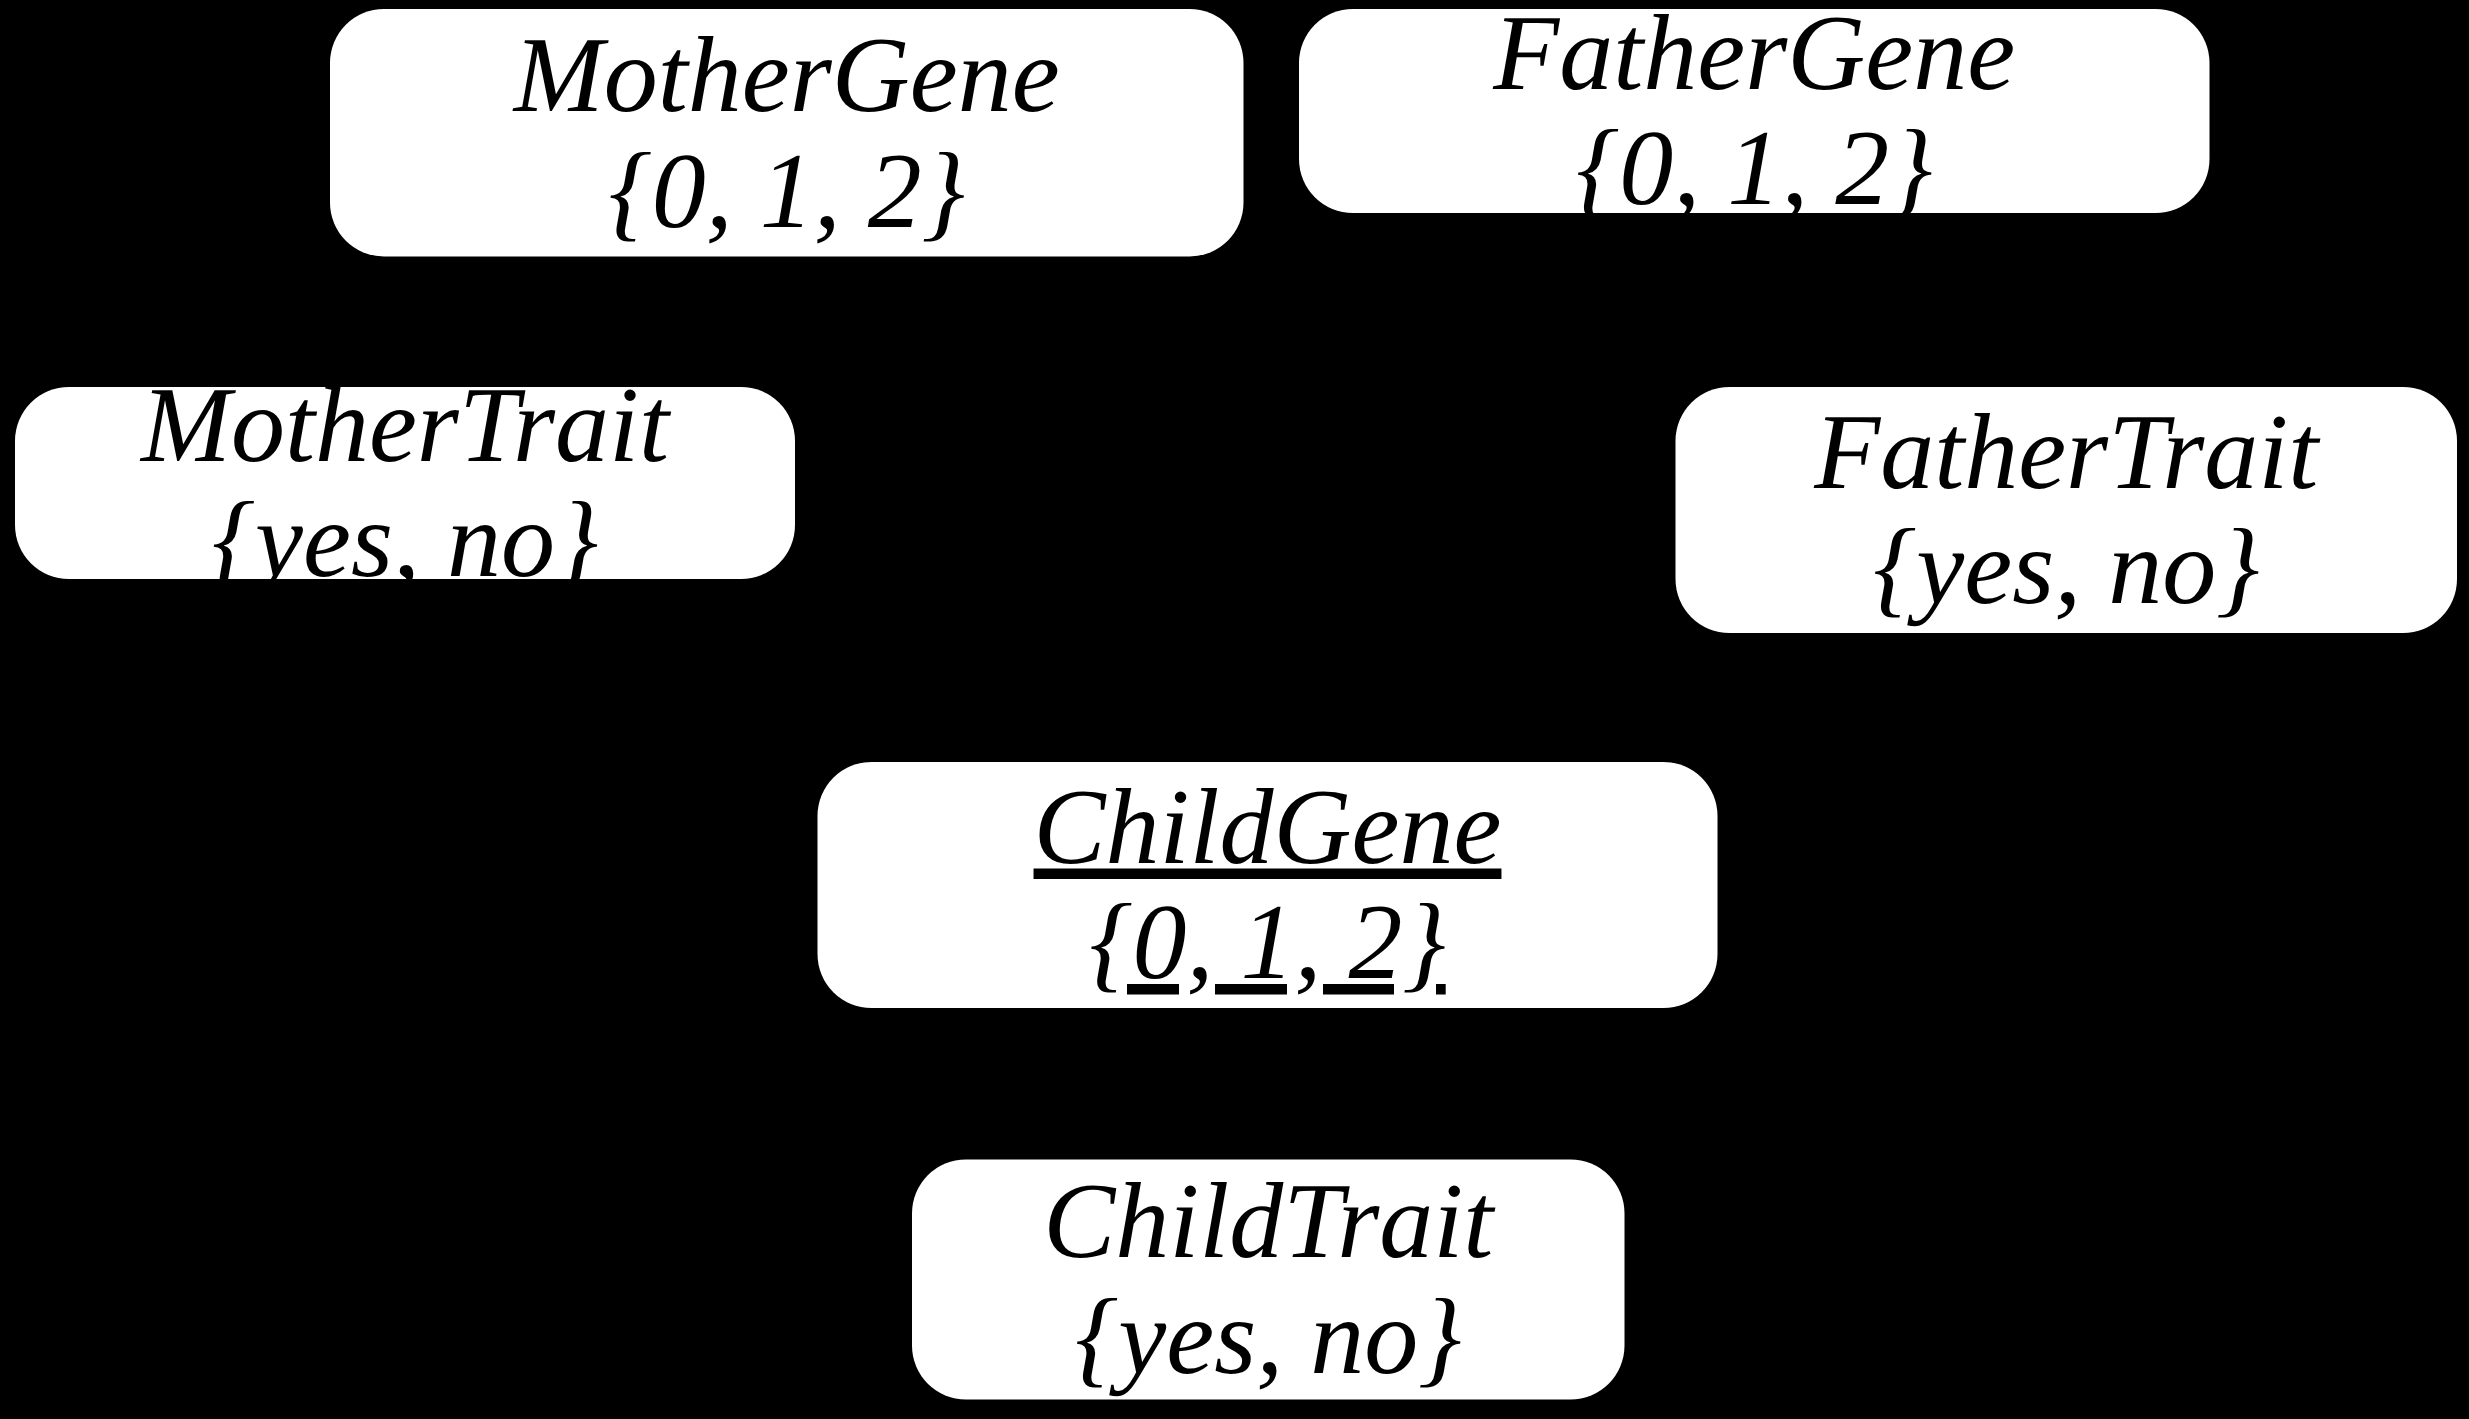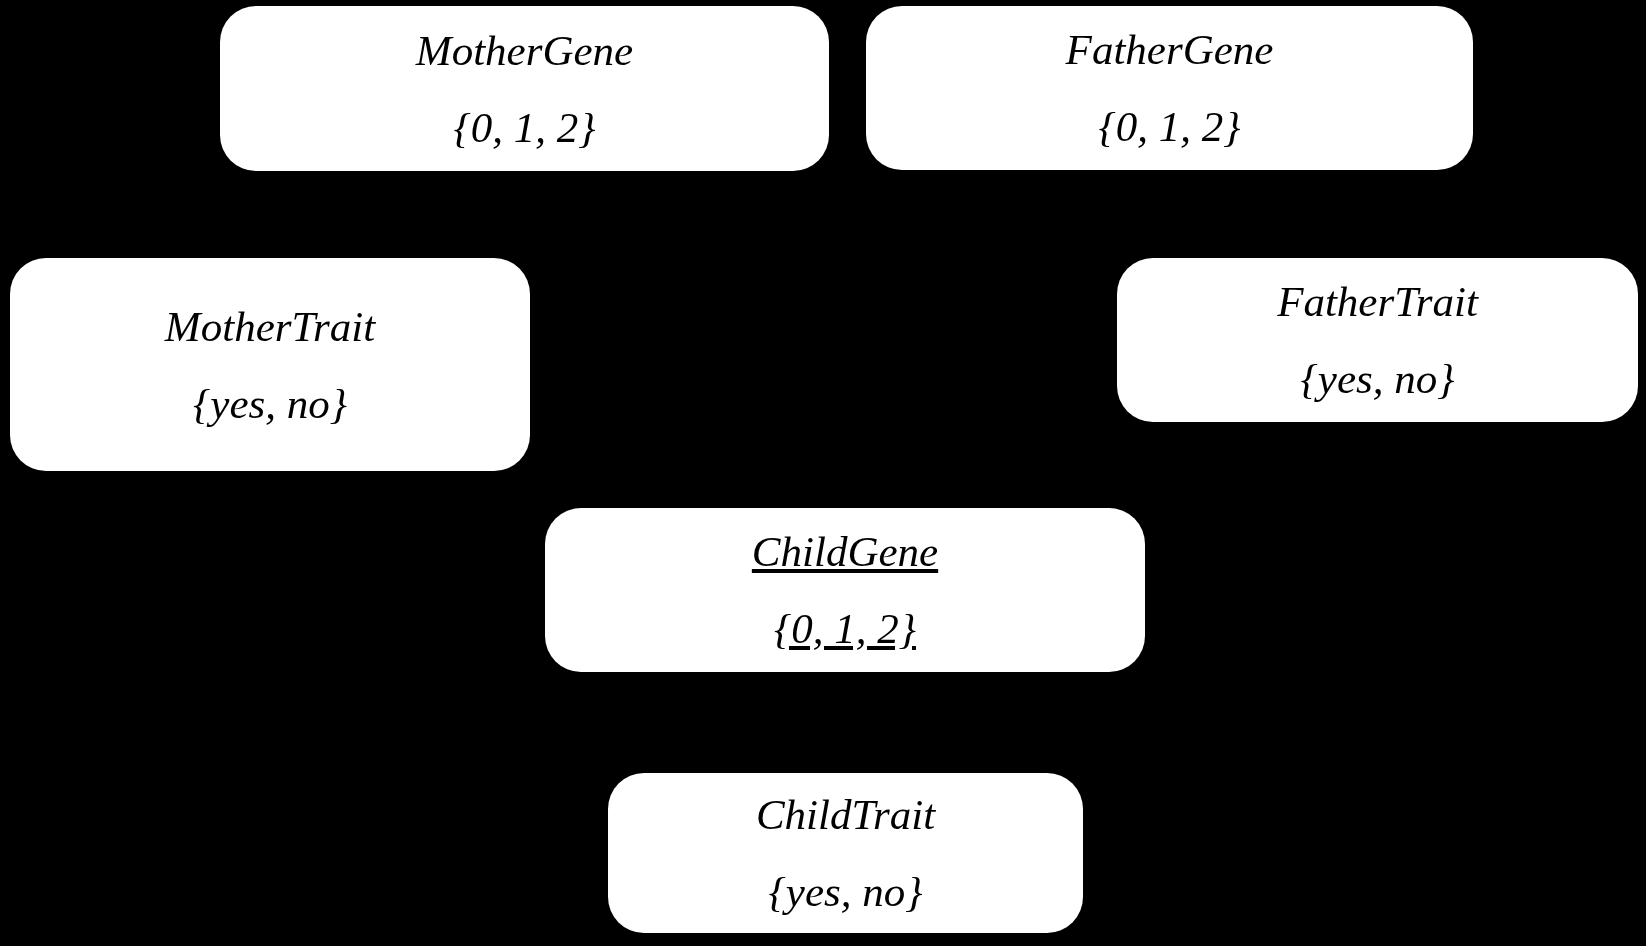--- a/index.html
+++ b/index.html
@@ -19,44 +19,44 @@
     position: absolute;
     background: var(--node-fill, #ffffff);
     color: var(--node-text, #000000);
     border-radius: 36px;
     display: flex;
     flex-direction: column;
     align-items: center;
     justify-content: center;
     text-align: center;
     font-style: italic;
-    font-size: 43px;
+    font-size: 72px;
     line-height: 77px;
     white-space: nowrap;
   }
   .node-label, .node-values {
     display: block;
   }
 </style>
 </head>
 <body>
 
 <div class="canvas">
 
   <div class="node" style="left: 220px; top: 6px; width: 609px; height: 165px;">
     <span class="node-label">MotherGene</span>
     <span class="node-values">{0, 1, 2}</span>
   </div>
 
-  <div class="node" style="left: 866px; top: 6px; width: 607px; height: 164px;">
+  <div class="node" style="left: 866px; top: 6px; width: 607px; height: 136px;">
     <span class="node-label">FatherGene</span>
     <span class="node-values">{0, 1, 2}</span>
   </div>
 
-  <div class="node" style="left: 10px; top: 258px; width: 520px; height: 213px; font-style: italic;">
+  <div class="node" style="left: 10px; top: 258px; width: 520px; height: 128px; font-style: italic;">
     <span class="node-label">MotherTrait</span>
     <span class="node-values">{yes, no}</span>
   </div>
 
   <div class="node" style="left: 1117px; top: 258px; width: 521px; height: 164px;">
     <span class="node-label">FatherTrait</span>
     <span class="node-values">{yes, no}</span>
   </div>
 
   <div class="node" style="left: 545px; top: 508px; width: 600px; height: 164px; text-decoration: underline;">

